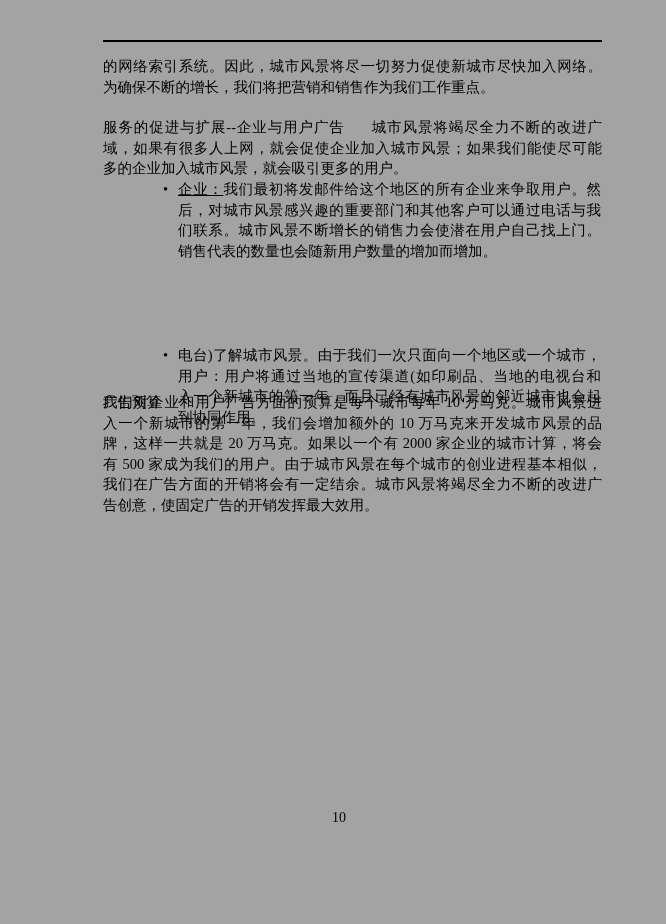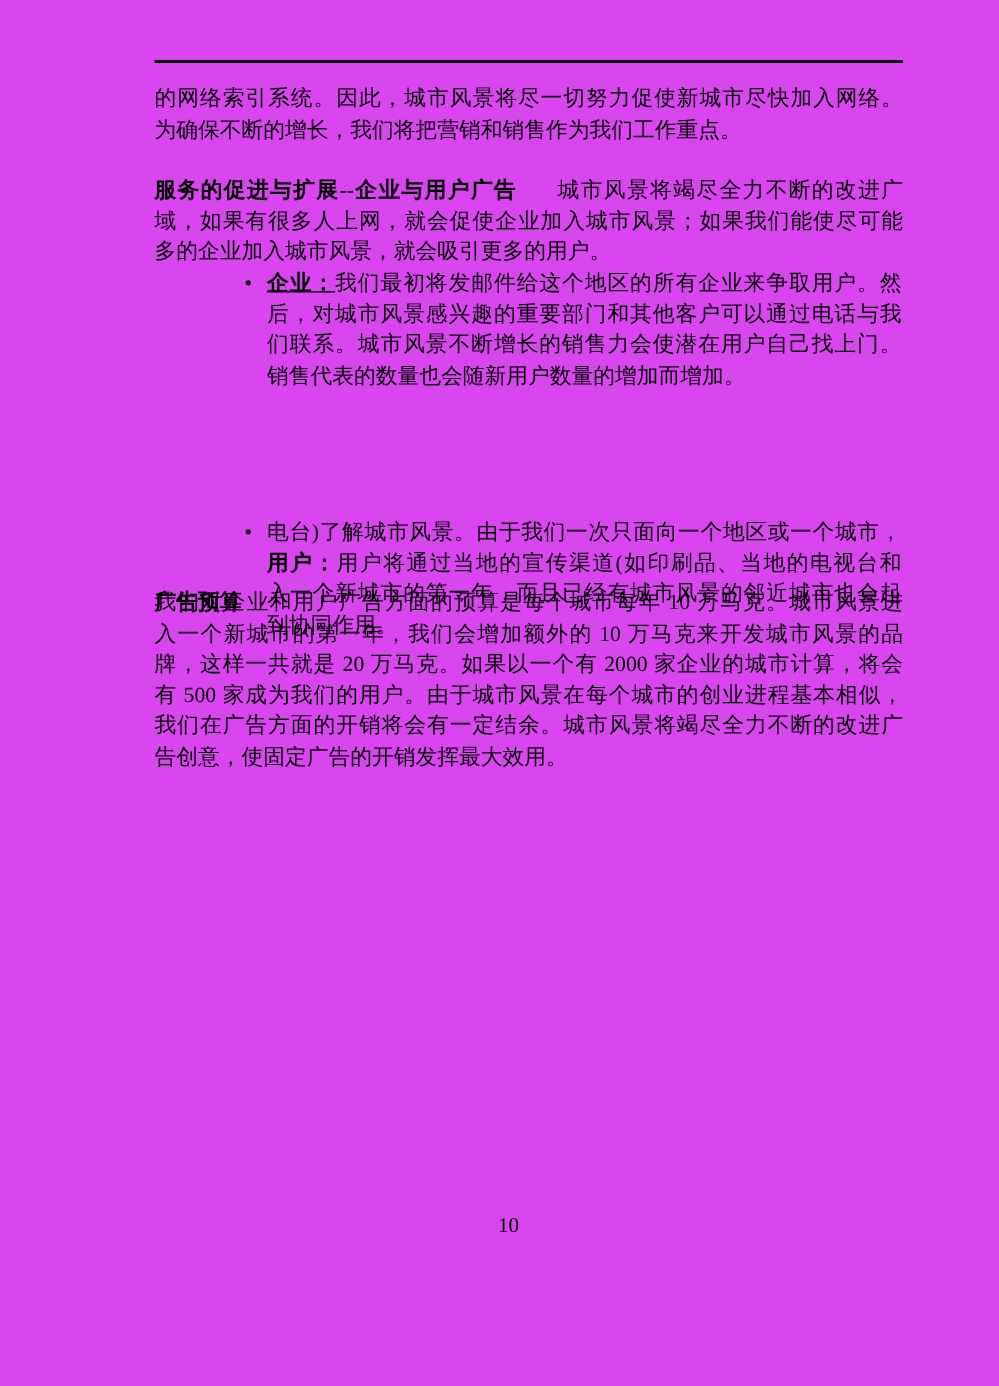--- a/index.html
+++ b/index.html
@@ -1,35 +1,35 @@
 <!DOCTYPE html>
 <html><head>
 <meta charset="utf-8">
 <style>
   * { margin:0; padding:0; box-sizing:border-box; }
   html, body { background:#ffffff; }
   .page {
     position:relative;
     width:666px; height:924px;
-    background:#d946ef;
+    background:#a3a3a3;
     font-family:"Liberation Serif","DejaVu Serif",serif;
     color:#000000;
     overflow:hidden;
   }
   .toprule {
     position:absolute; left:103px; top:40px;
     width:499px; height:2px; background:#000000;
   }
   .block {
     position:absolute; left:103px; width:499px;
     font-size:14.5px; line-height:20.5px;
   }
   .line { text-align:justify; text-align-last:justify; }
   .line.last { text-align-last:left; }
-  .b { font-weight:bold; }
+  .b { font-weight:normal; }
   .u { text-decoration:underline;margin-top:16px; }
   .headgap { display:inline-block; width:26px; }
   .bullet-item { position:relative; }
   .marker {
     position:absolute; left:60px; top:0;
     font-size:14.5px; line-height:20.5px;
   }
   .btext { margin-left:75px; width:423px; }
   .pagenum {
     position:absolute; left:0; top:810px; width:666px;

